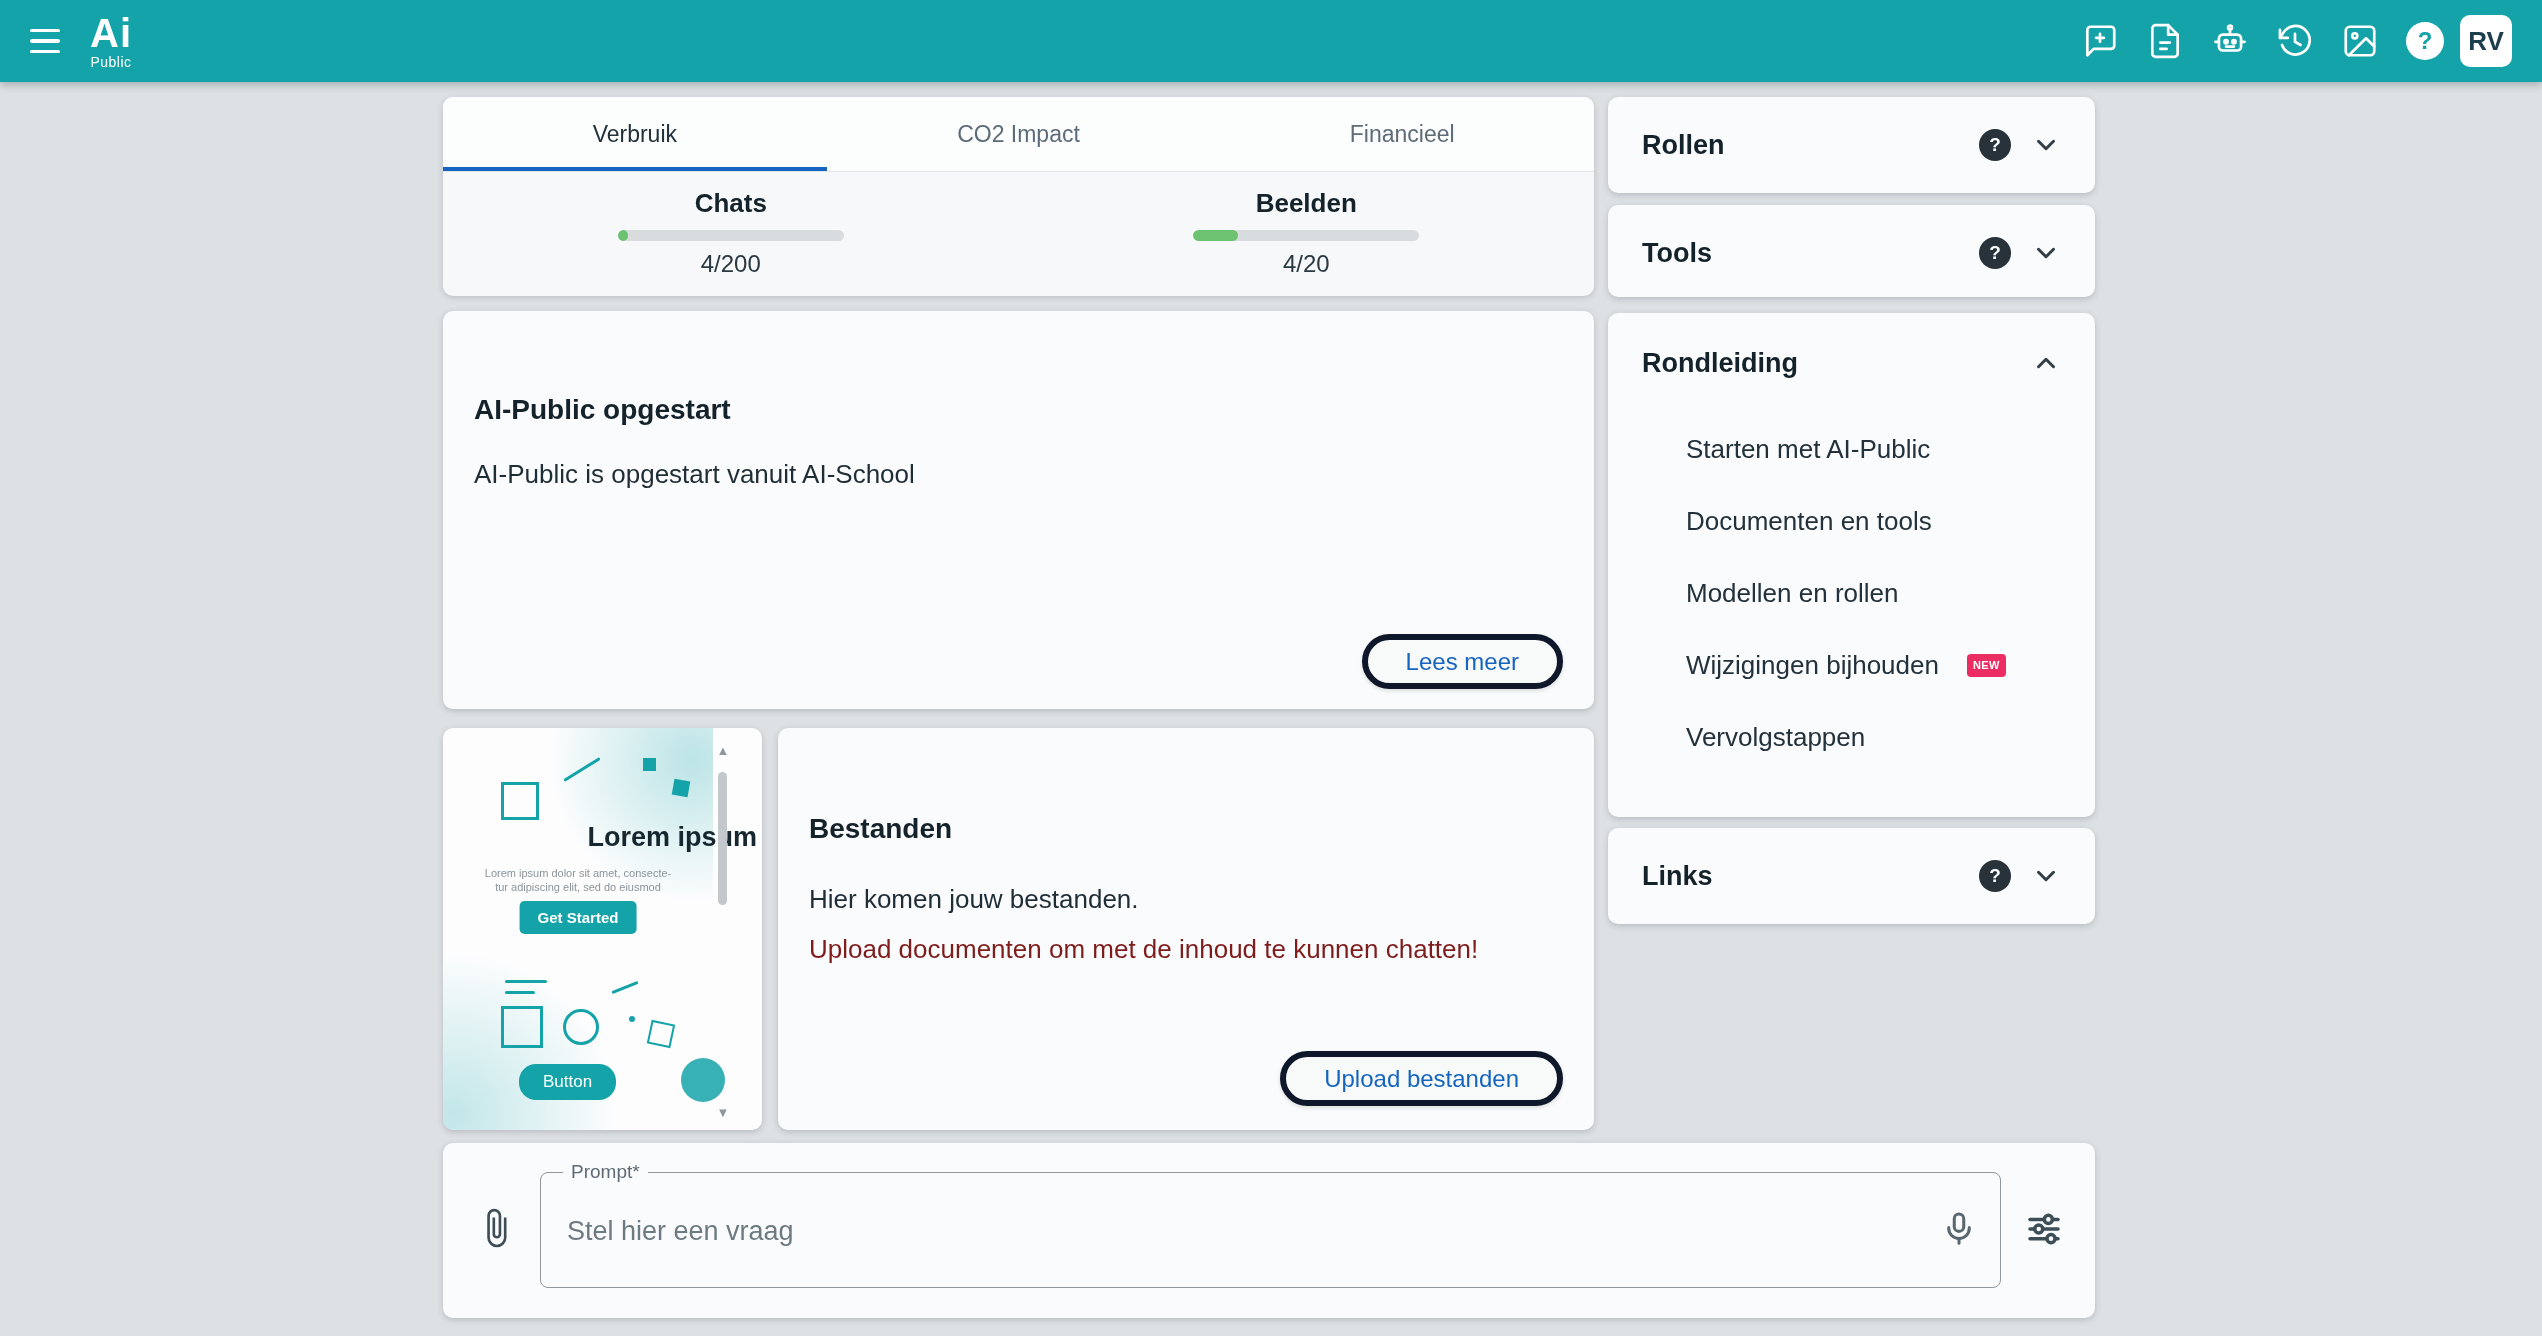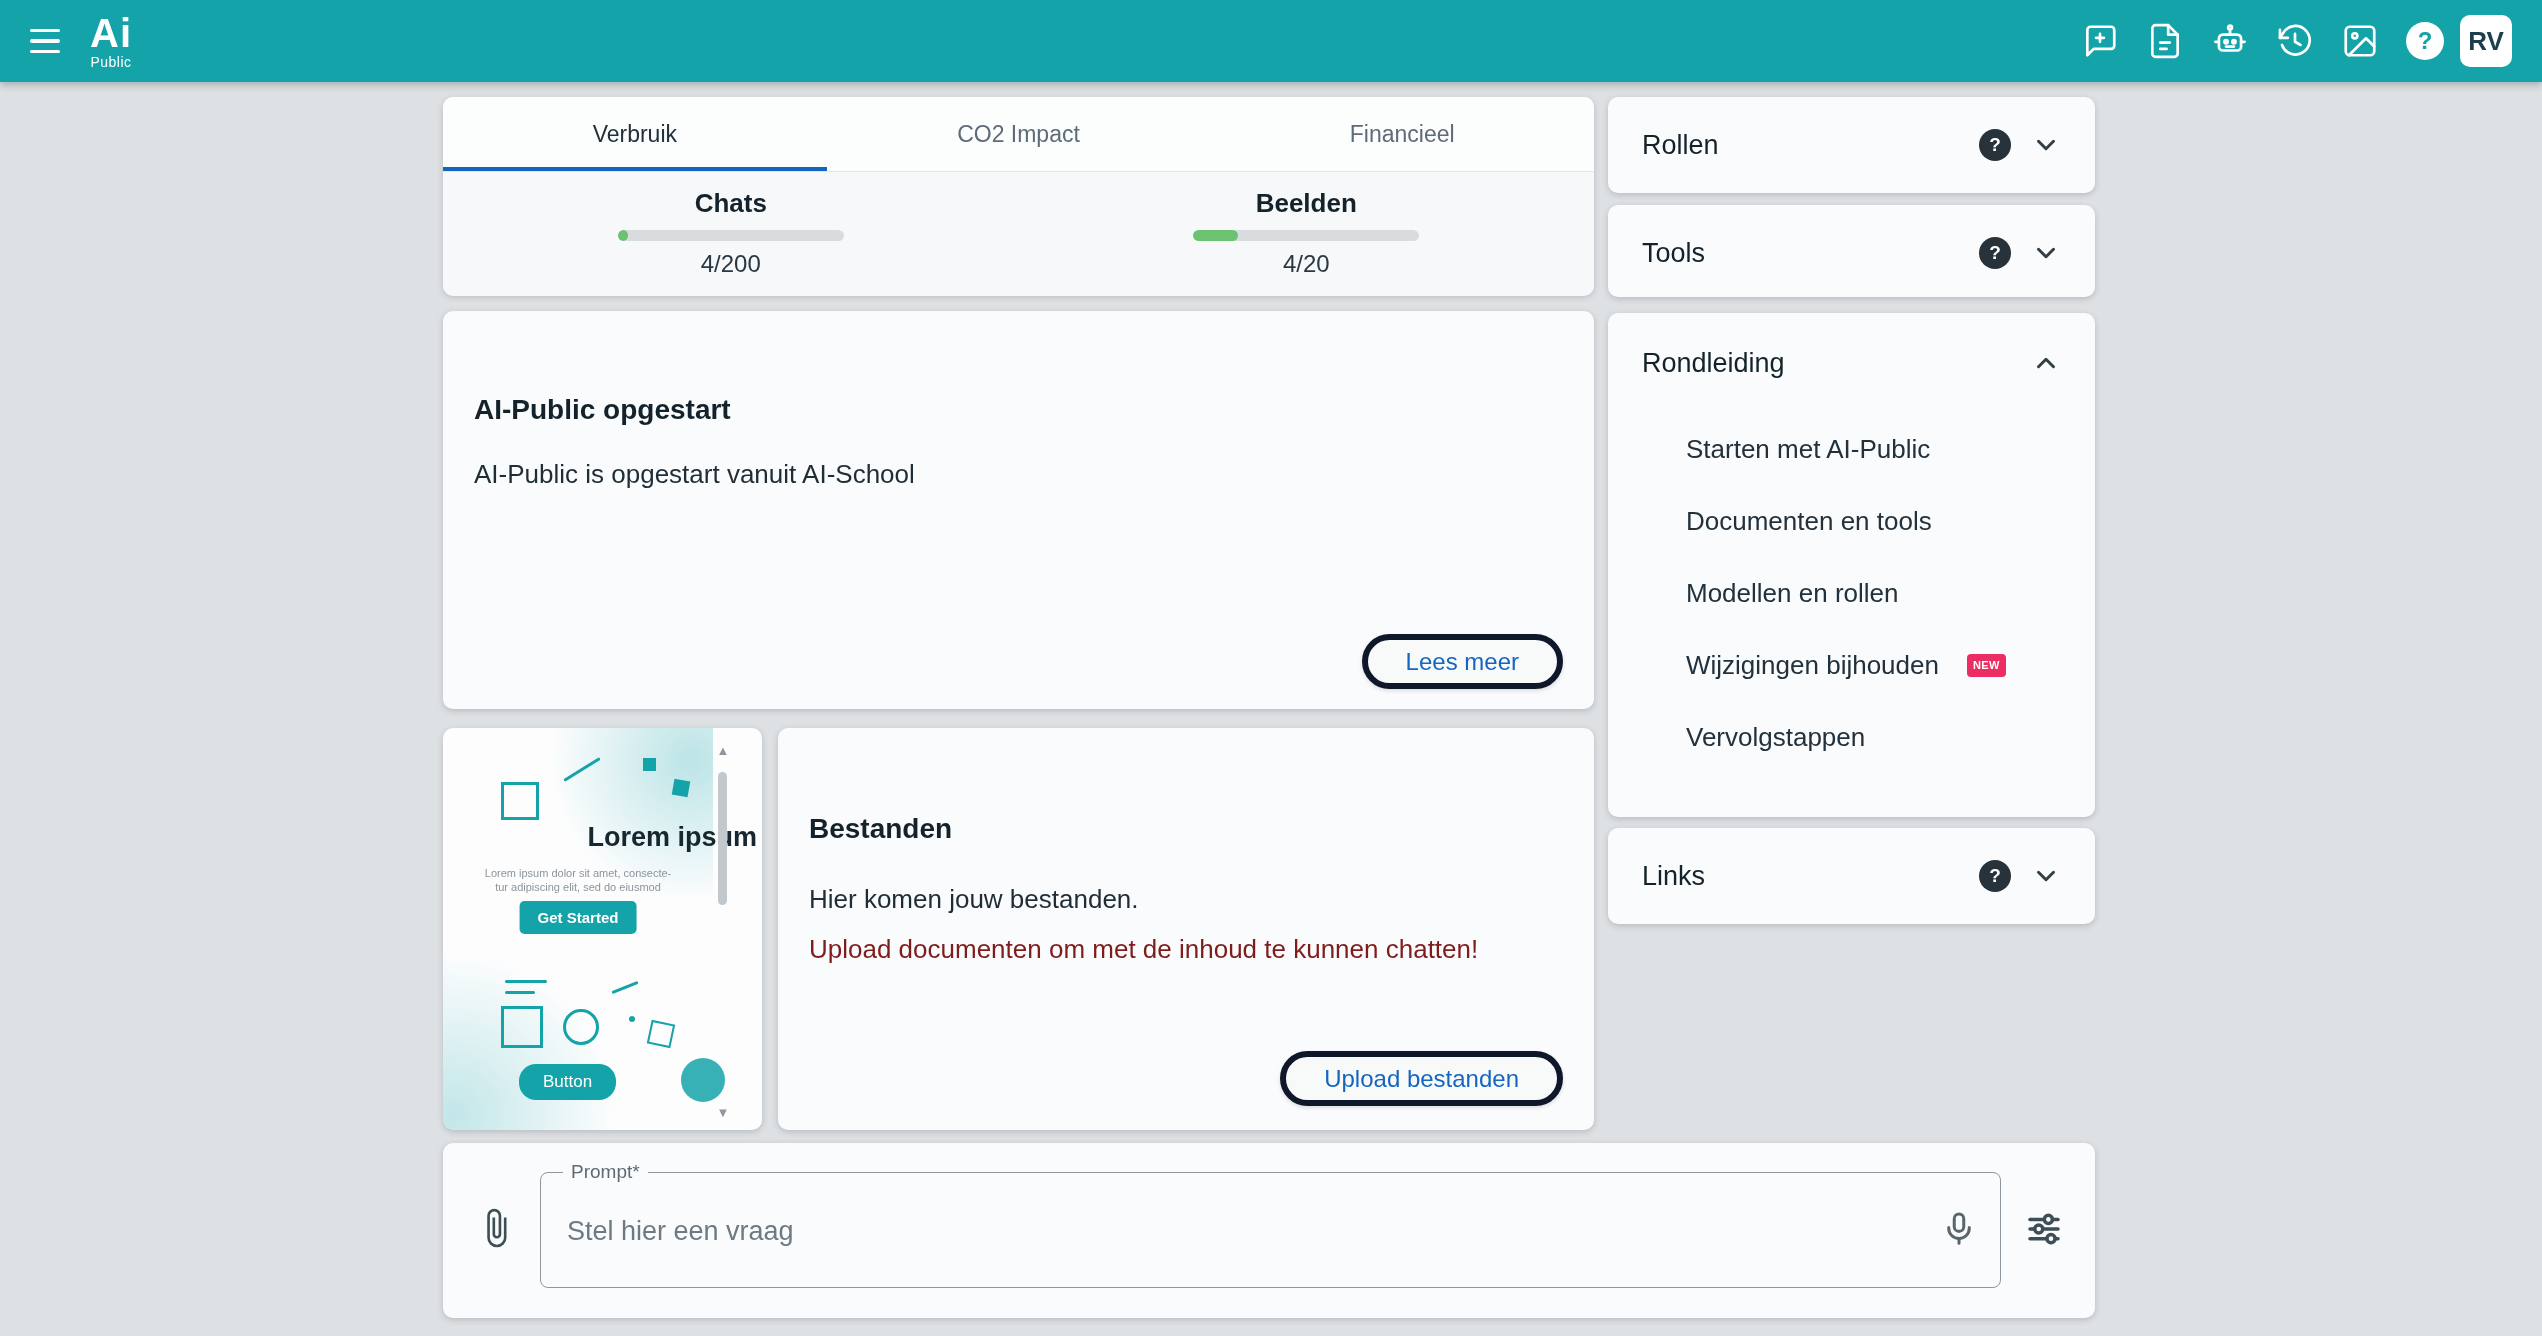--- a/index.html
+++ b/index.html
@@ -138,21 +138,21 @@
   
   .side-card { left: 1608px; width: 487px; }
   .side-rollen { top: 97px;  height: 96px; }
   .side-tools  { top: 205px; height: 92px; }
   .side-tour   { top: 313px; height: 504px; }
   .side-links  { top: 828px; height: 96px; }
   .side-header {
     display: flex; align-items: center; height: 96px; padding: 0 34px; cursor: pointer;
   }
   .side-tour .side-header { height: 100px; }
-  .side-title { flex: 1; font-size: 27px; font-weight: normal; color: #14232B; }
+  .side-title { flex: 1; font-size: 27px; font-weight: bold; color: #14232B; }
   .help-dark {
     width: 32px; height: 32px; border-radius: 50%; background: #27323B;
     color: #fff; font-weight: bold; font-size: 19px;
     display: flex; align-items: center; justify-content: center;
     margin-right: 20px; cursor: pointer; border: 0;
   }
   .chev { width: 30px; height: 30px; stroke: #333F47; fill: none; stroke-width: 2.4; stroke-linecap: round; stroke-linejoin: round; cursor: pointer; }
   .tour-item {
     height: 72px; display: flex; align-items: center;
     padding-left: 78px; font-size: 26px; color: #22313B; cursor: pointer;

